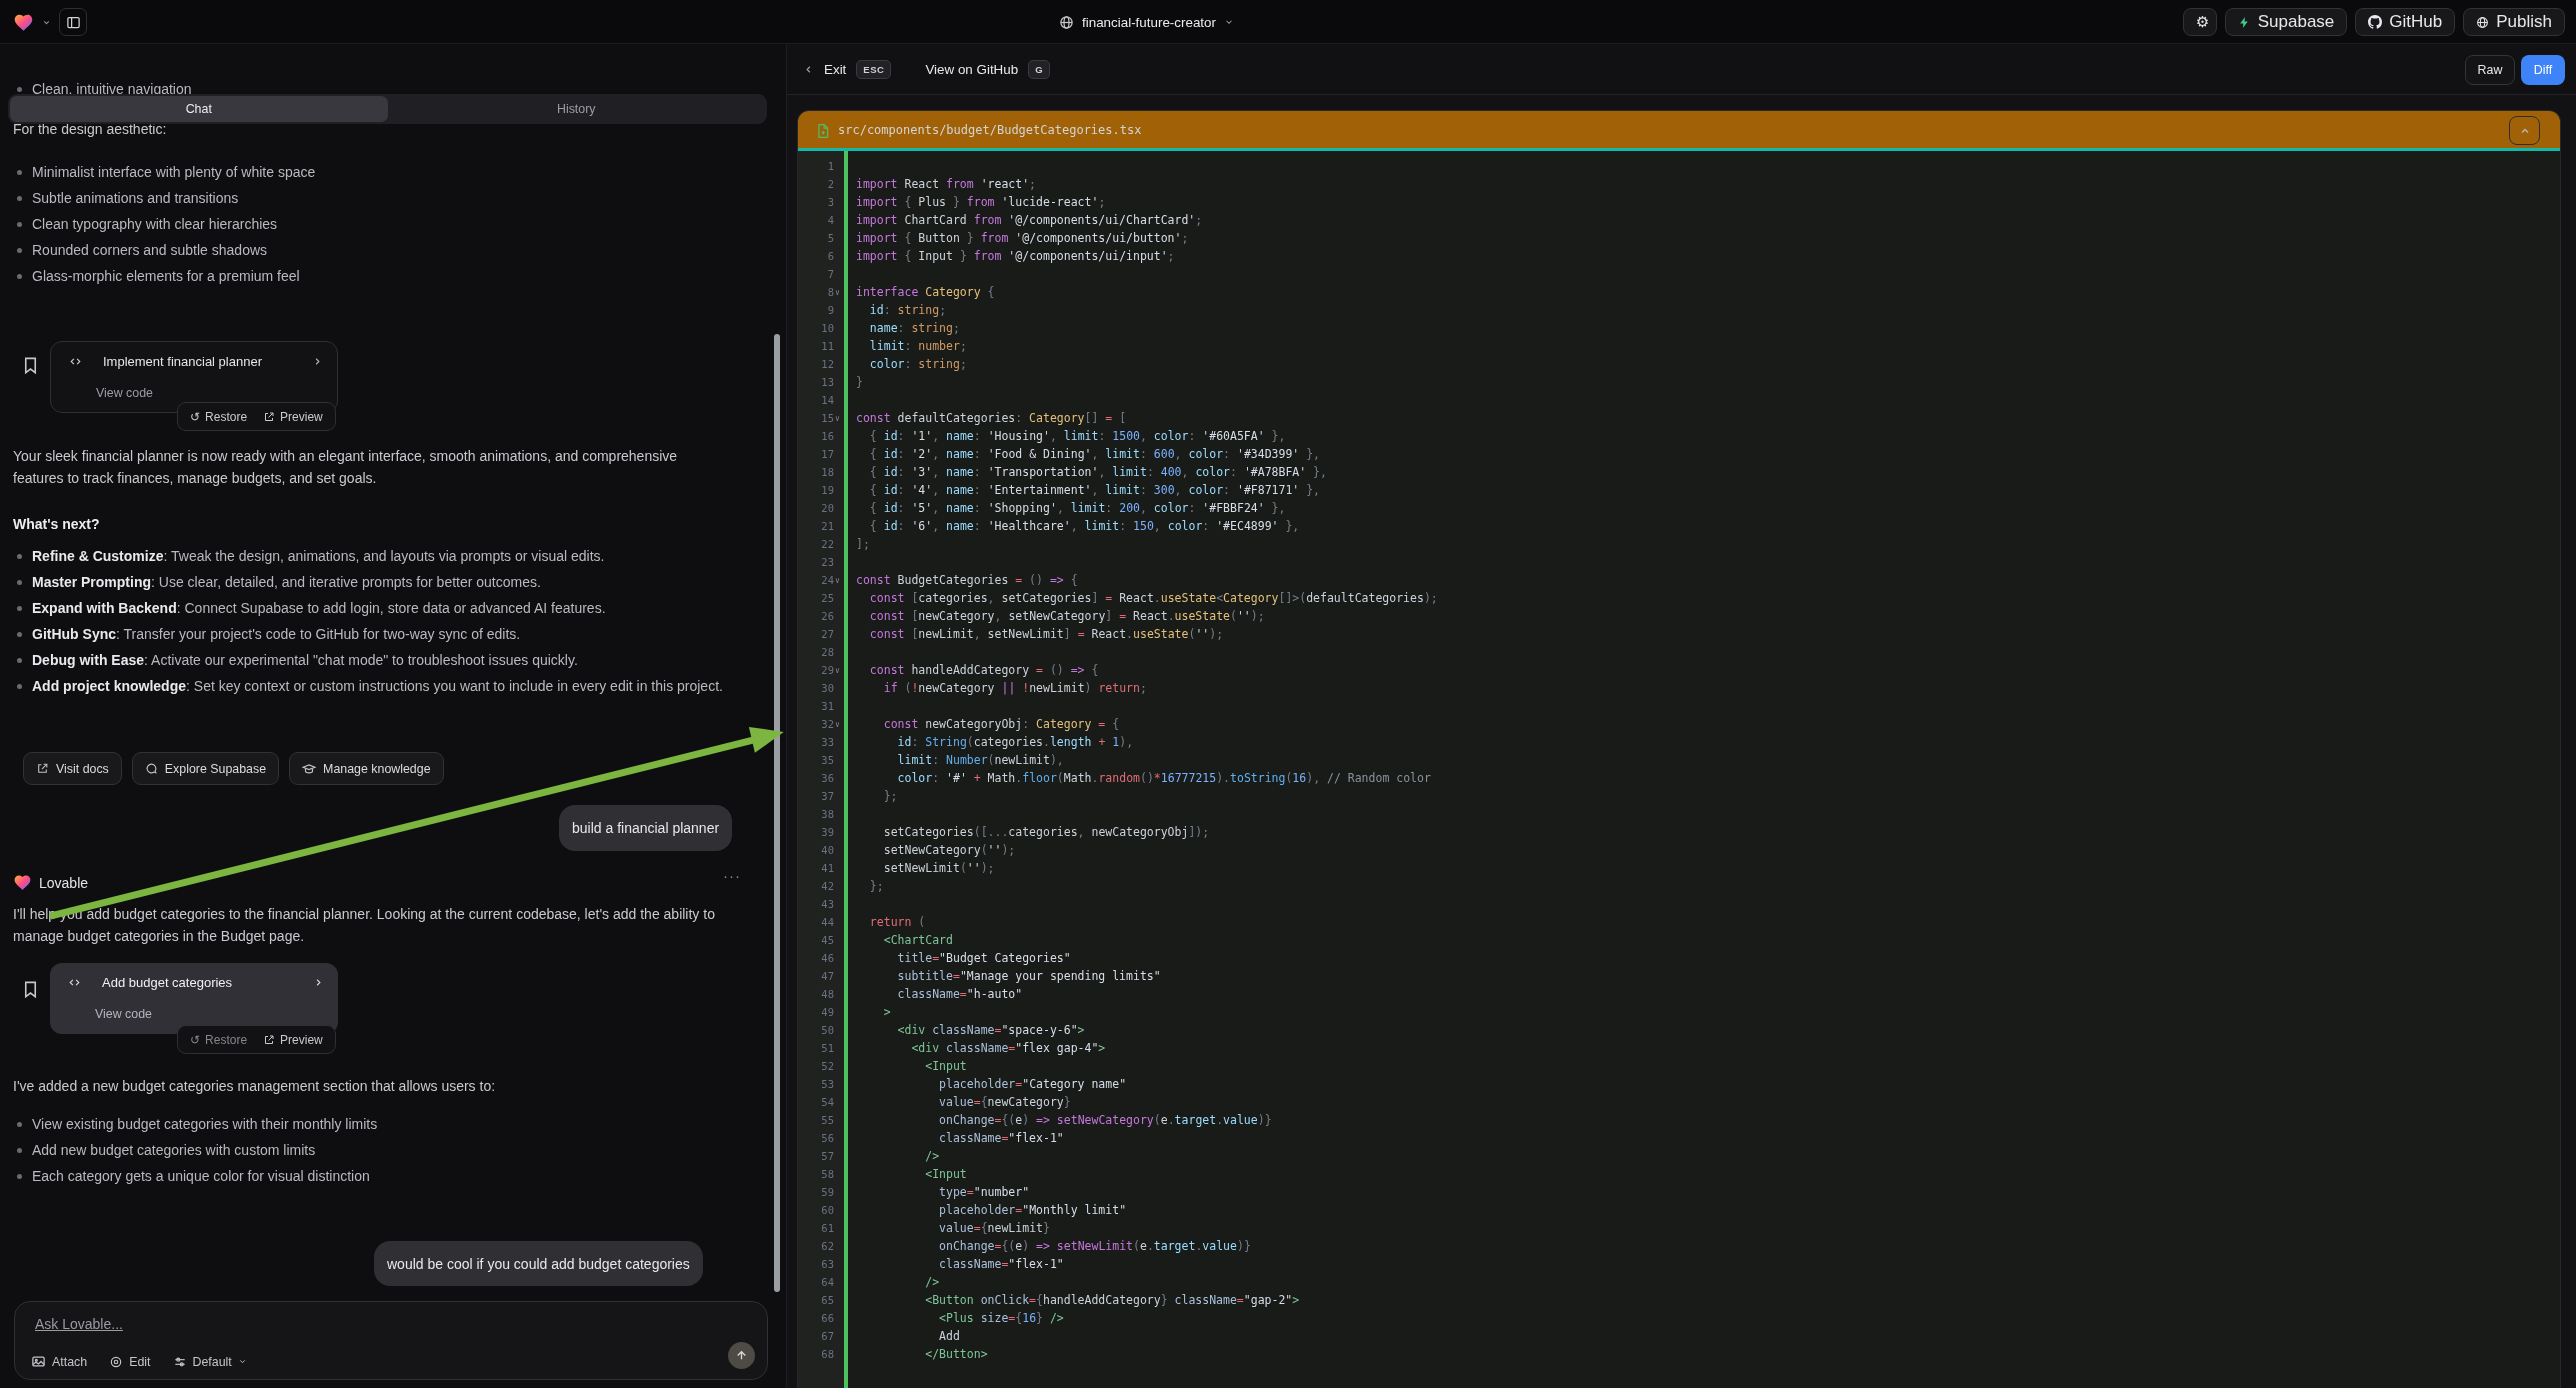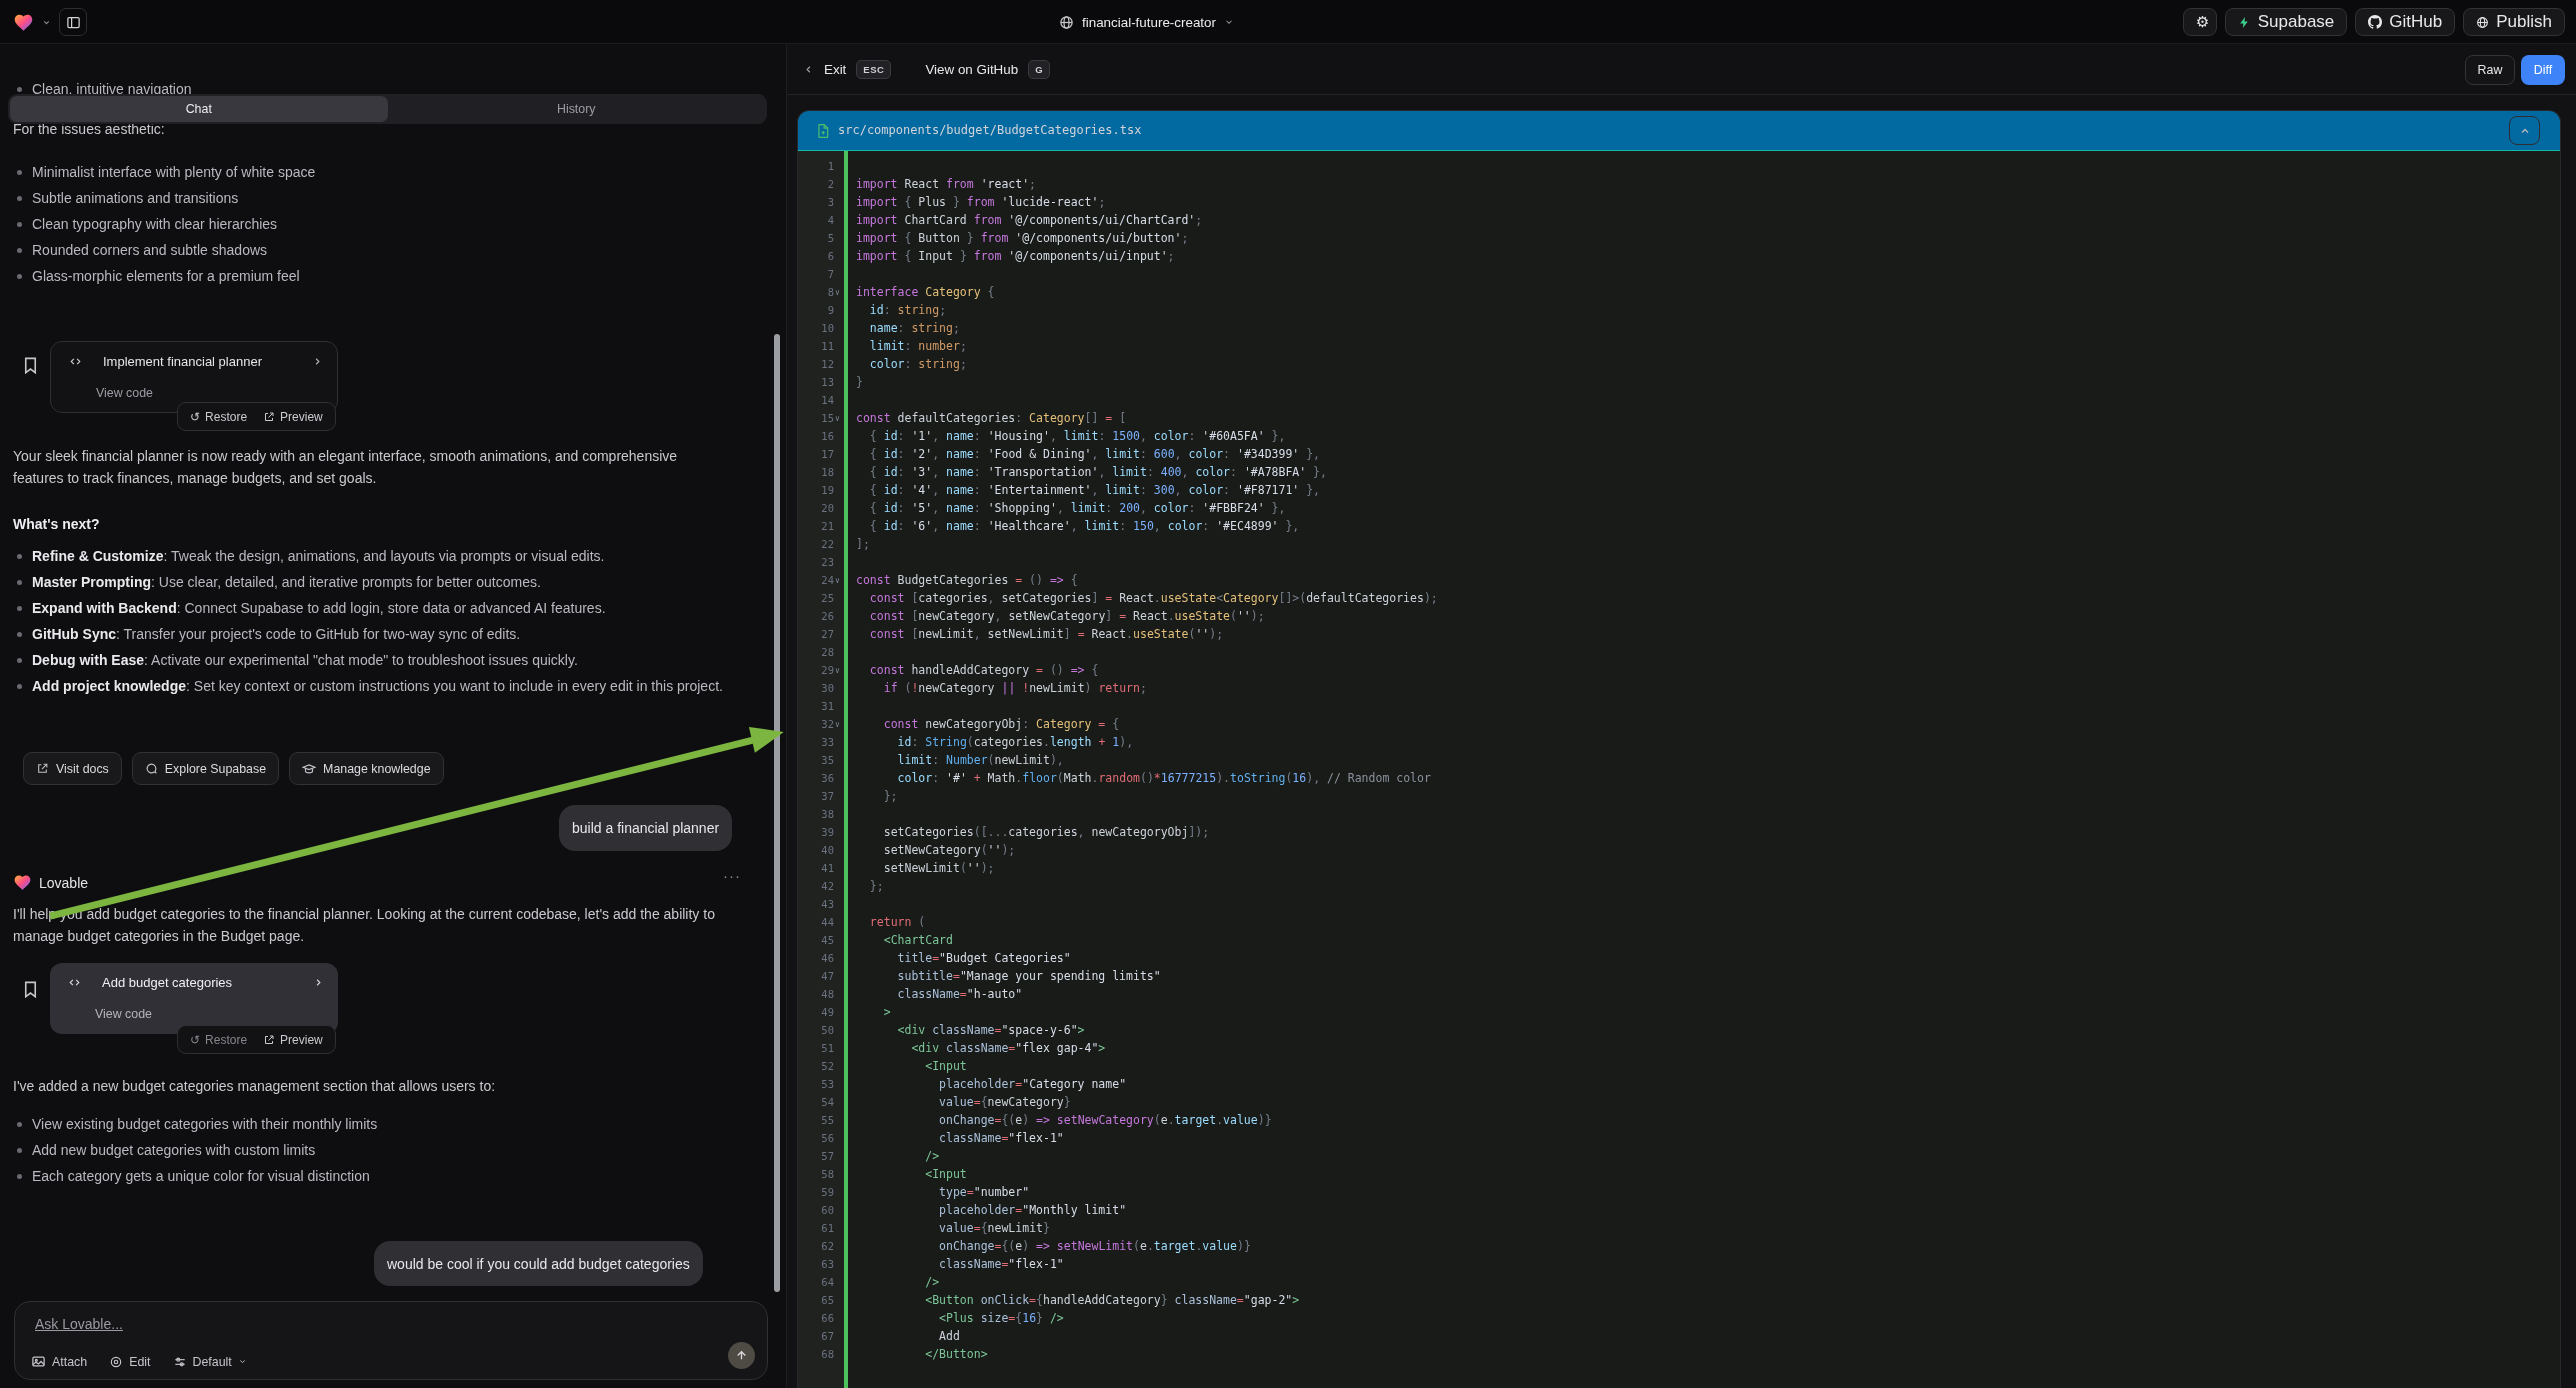--- a/index.html
+++ b/index.html
@@ -65,21 +65,21 @@
   .code-panel { position:absolute; left:787px; top:44px; width:1789px; height:1344px; background:#121214; }
   .code-header { position:absolute; left:0; top:0; width:1789px; height:51px; background:#111113; border-bottom:1px solid #232326; }
   .ch-left { position:absolute; left:16px; top:0; height:51px; display:flex; align-items:center; gap:10px; color:#e8e8ec; font-size:13.4px; }
   .kbd { font-size:9.5px; font-weight:bold; color:#cfcfd4; background:#222226; border:1px solid #3a3a3e; border-radius:5px; padding:3px 6px; letter-spacing:0.5px; }
   .ch-gap { width:14px; }
   .ch-right { position:absolute; right:11px; top:11px; display:flex; gap:6px; }
   .raw-btn { width:50px; height:30px; display:flex; align-items:center; justify-content:center; border:1px solid #333338; border-radius:8px; background:#141417; color:#e6e6ea; font-size:12.4px; cursor:pointer; }
   .diff-btn { width:44px; height:30px; display:flex; align-items:center; justify-content:center; border-radius:8px; color:#fff; font-size:12.4px; cursor:pointer; }
 
   .code-card { position:absolute; left:10px; top:66px; width:1764px; height:1279px; border:1px solid #28282c; border-bottom:none; border-radius:12px 12px 0 0; background:#181b18; overflow:hidden; }
-  .file-header { position:absolute; left:0; top:0; width:100%; height:40px; background:#0369a1; border-bottom:1px solid #14b8a6; }
+  .file-header { position:absolute; left:0; top:0; width:100%; height:40px; background:#a16207; border-bottom:3px solid #14b8a6; }
   .file-path { position:absolute; left:40px; top:12px; font-family:"DejaVu Sans Mono", monospace; font-size:12px; color:#d2d4d8; }
   .file-icon { position:absolute; left:18px; top:12px; }
   .collapse-btn { position:absolute; right:20px; top:5px; width:31px; height:29px; border:1px solid #2e2e32; border-radius:8px; display:flex; align-items:center; justify-content:center; color:#b8b8be; cursor:pointer; }
 
   .code-body { position:absolute; left:0; top:40px; width:100%; bottom:0; padding-top:6px;
     background:linear-gradient(90deg, #1f221f 0px, #1f221f 46px, #181b18 46px); }
   .diff-bar { position:absolute; left:46px; top:0; bottom:0; width:4px; background:#4cc15e; }
   .code-line { position:relative; height:18px; line-height:18px; white-space:pre; font-family:"DejaVu Sans Mono", monospace; font-size:11.5px; padding-left:58px; }
   .code-line .ln { position:absolute; left:0; top:0; width:36px; text-align:right; color:#6b7280; font-size:10.5px; }
   .code-line .fold { position:absolute; left:37px; top:1px; width:10px; color:#7d8590; font-size:8px; }
@@ -169,21 +169,21 @@
     <div class="tabs">
       <div class="tab active">Chat</div>
       <div class="tab">History</div>
     </div>
   </div>
 
   <div class="bullet-item" style="position:absolute; left:15px; top:76px;">
     <span class="dot"></span><span>Clean, intuitive navigation</span>
   </div>
 
-  <div class="heading" style="left:13px; top:121px;">For the issues aesthetic:</div>
+  <div class="heading" style="left:13px; top:121px;">For the design aesthetic:</div>
 
   <div style="position:absolute; left:15px; top:159px; width:749px;">
       <div class="bullet-item"><span class="dot"></span><span>Minimalist interface with plenty of white space</span></div>
       <div class="bullet-item"><span class="dot"></span><span>Subtle animations and transitions</span></div>
       <div class="bullet-item"><span class="dot"></span><span>Clean typography with clear hierarchies</span></div>
       <div class="bullet-item"><span class="dot"></span><span>Rounded corners and subtle shadows</span></div>
       <div class="bullet-item"><span class="dot"></span><span>Glass-morphic elements for a premium feel</span></div>
     </div>
 
   <span style="position:absolute; left:21px; top:356px; color:#c8c8cc;">

